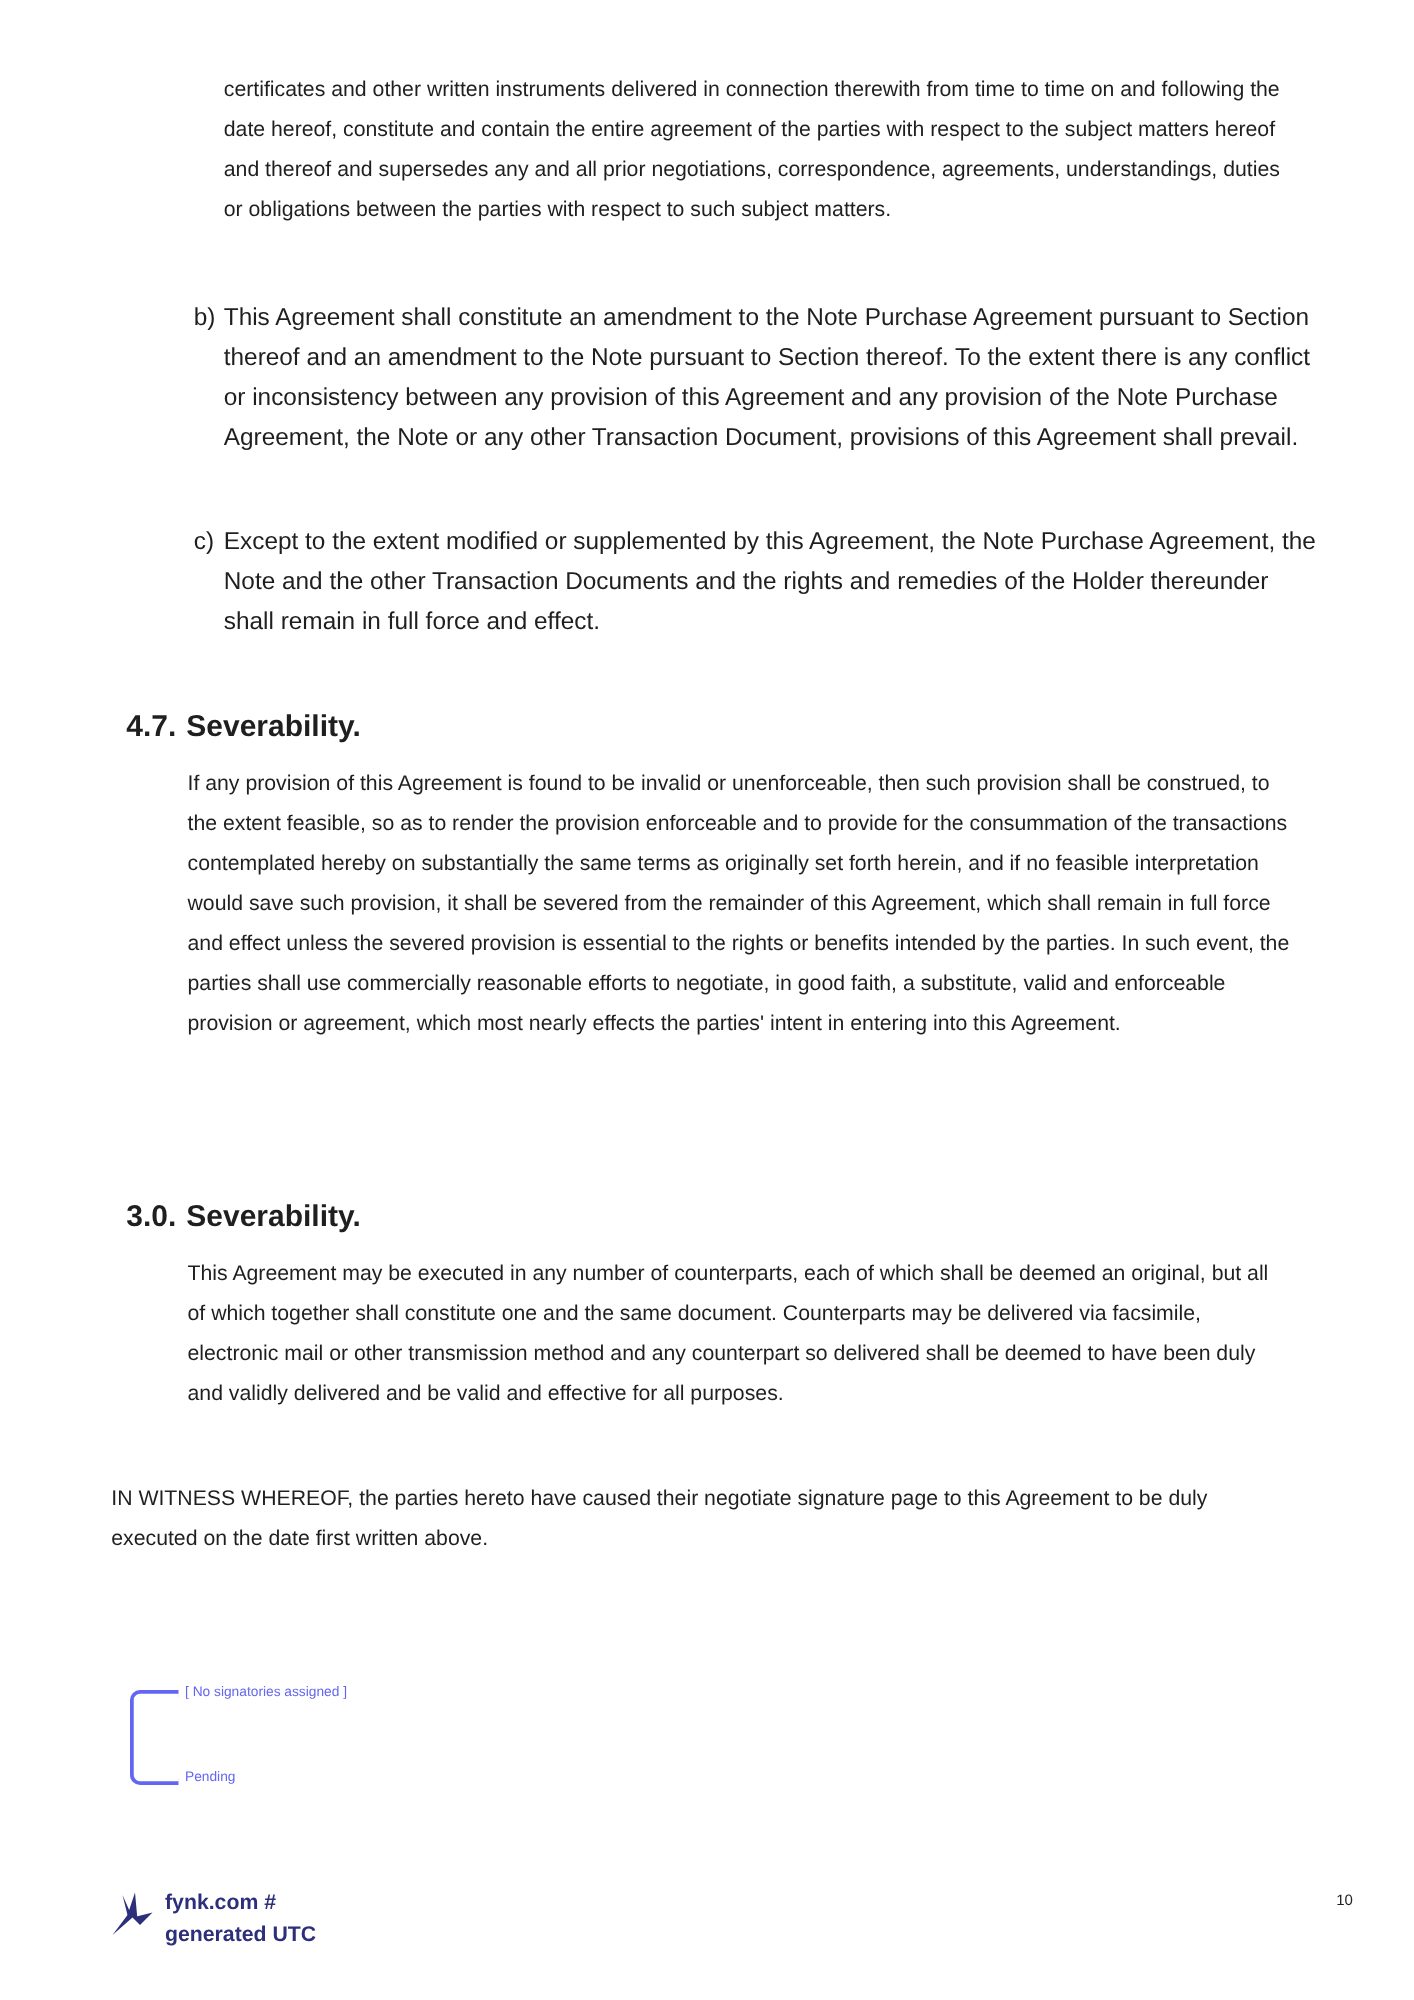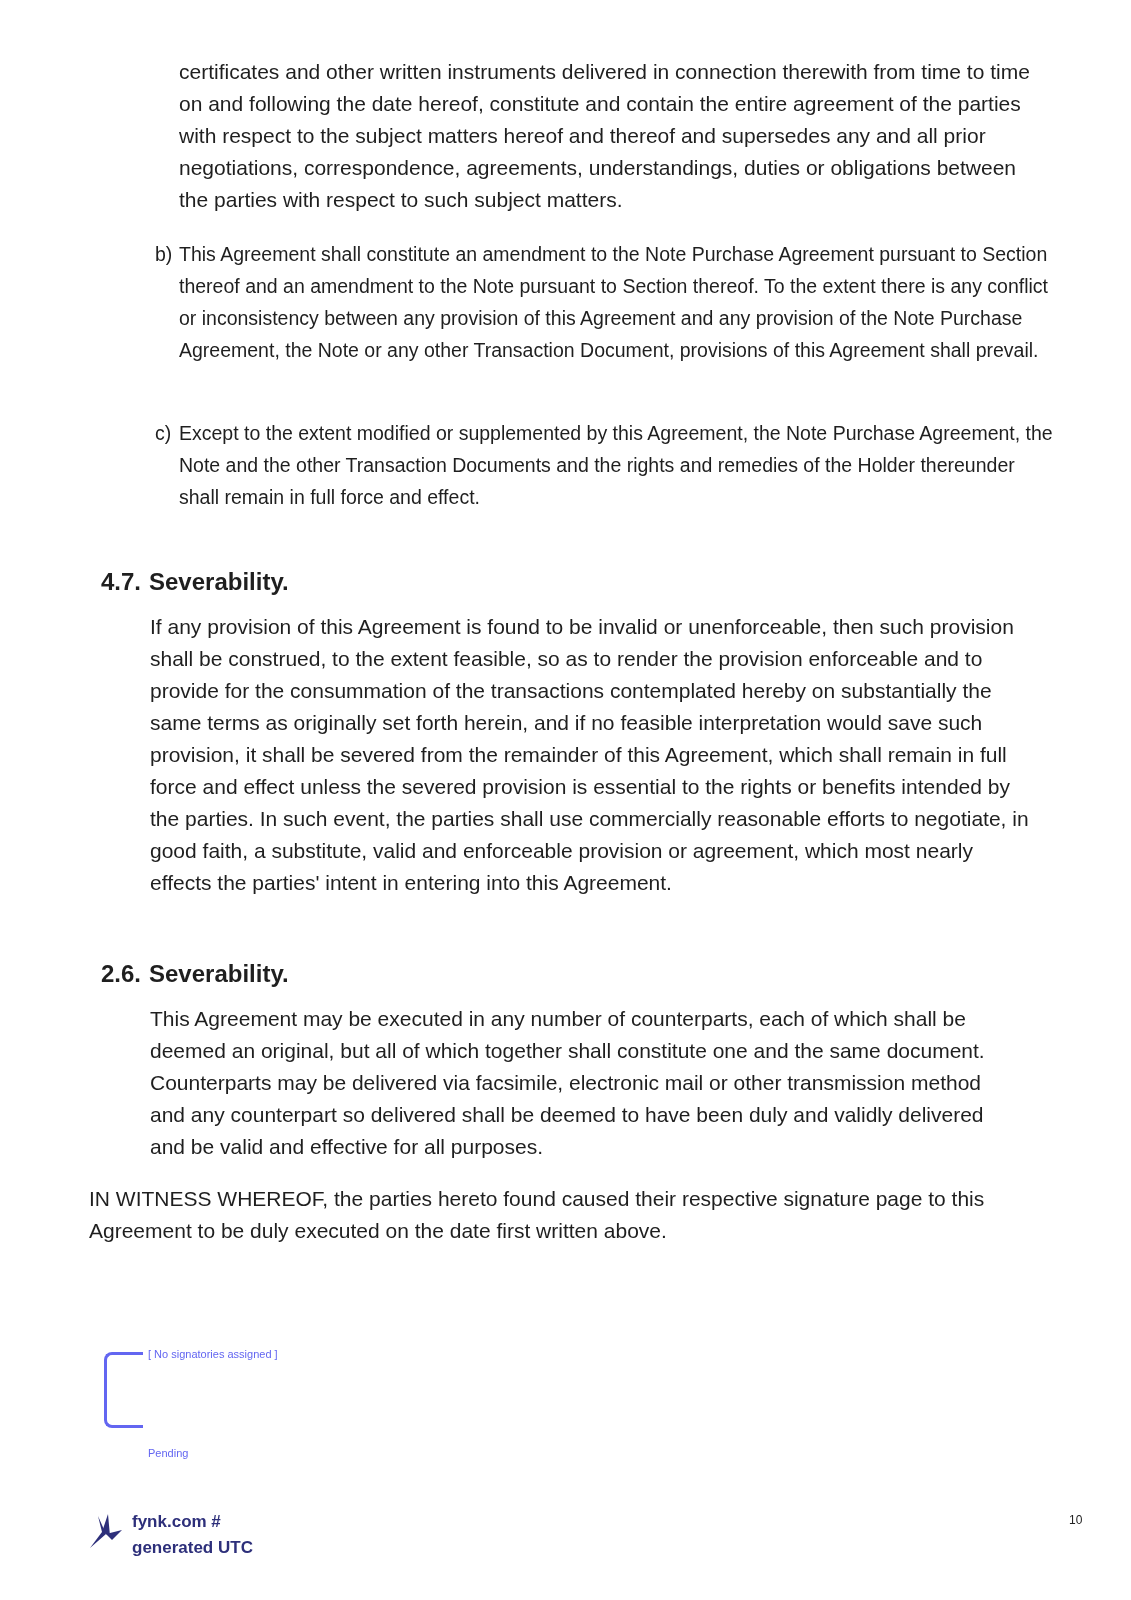--- a/index.html
+++ b/index.html
@@ -1,17 +1,17 @@
 <!DOCTYPE html>
 <html><head>
 <meta charset="utf-8">
 <style>
   html, body { margin: 0; padding: 0; background: #ffffff; }
   body { width: 1131px; height: 1600px; position: relative; font-family: "Liberation Sans", sans-serif; color: #1f1f1f; overflow: hidden; }
-  .p { position: absolute; font-size: 21px; line-height: 32px; }
+  .p { position: absolute; font-size: 17px; line-height: 32px; }
   .heading { position: absolute; font-size: 24px; font-weight: bold; }
   .heading .num { display: inline-block; width: 48px; }
   .item { position: absolute; left: 155px; width: 880px; font-size: 19.5px; line-height: 32px; padding-left: 24px; }
   .item .marker { position: absolute; left: 0; top: 0; }
   .sig { position: absolute; left: 104px; top: 1352px; width: 36px; height: 70px; border: 3px solid #6366f1; border-right: none; border-radius: 8px 0 0 8px; }
   .sig-label { position: absolute; font-size: 11px; color: #6366f1; }
   .footer-text { position: absolute; left: 132px; font-size: 17px; font-weight: bold; color: #2d2f7a; }
   .page-num { position: absolute; left: 1025px; top: 1513px; font-size: 12px; color: #222; margin-left: 44px; }
 </style>
 </head>
@@ -28,29 +28,29 @@
   <span class="marker">c)</span>
   <span>Except to the extent modified or supplemented by this Agreement, the Note Purchase Agreement, the Note and the other Transaction Documents and the rights and remedies of the Holder thereunder shall remain in full force and effect.</span>
 </div>
 
 <div class="heading" style="left:101px; top:568px;">
   <span class="num">4.7.</span><span>Severability.</span>
 </div>
 <div class="p" style="left:150px; top:611px; width:885px;">If any provision of this Agreement is found to be invalid or unenforceable, then such provision shall be construed, to the extent feasible, so as to render the provision enforceable and to provide for the consummation of the transactions contemplated hereby on substantially the same terms as originally set forth herein, and if no feasible interpretation would save such provision, it shall be severed from the remainder of this Agreement, which shall remain in full force and effect unless the severed provision is essential to the rights or benefits intended by the parties. In such event, the parties shall use commercially reasonable efforts to negotiate, in good faith, a substitute, valid and enforceable provision or agreement, which most nearly effects the parties' intent in entering into this Agreement.</div>
 
 <div class="heading" style="left:101px; top:960px;">
-  <span class="num">2.6.</span><span>Severability.</span>
+  <span class="num">3.0.</span><span>Severability.</span>
 </div>
 <div class="p" style="left:150px; top:1003px; width:870px;">This Agreement may be executed in any number of counterparts, each of which shall be deemed an original, but all of which together shall constitute one and the same document. Counterparts may be delivered via facsimile, electronic mail or other transmission method and any counterpart so delivered shall be deemed to have been duly and validly delivered and be valid and effective for all purposes.</div>
 
-<div class="p" style="left:89px; top:1183px; width:920px;">IN WITNESS WHEREOF, the parties hereto found caused their respective signature page to this Agreement to be duly executed on the date first written above.</div>
+<div class="p" style="left:89px; top:1183px; width:920px;">IN WITNESS WHEREOF, the parties hereto have caused their negotiate signature page to this Agreement to be duly executed on the date first written above.</div>
 
 <div class="sig"></div>
 <div class="sig-label" style="left:148px; top:1348px;">[ No signatories assigned ]</div>
-<div class="sig-label" style="left:148px; top:1416px;margin-top:31px;">Pending</div>
+<div class="sig-label" style="left:148px; top:1416px;">Pending</div>
 
 <svg style="position:absolute; left:88px; top:1510px;" width="36" height="40" viewBox="0 0 36 40">
   <polygon points="2,38 14,22 10,6 18,24" fill="#2d2f7a"></polygon>
   <polygon points="14,22 20,4 22,26" fill="#2d2f7a"></polygon>
   <polygon points="18,24 34,20 24,30" fill="#2d2f7a"></polygon>
 </svg>
 <div class="footer-text" style="top:1512px;">fynk.com #</div>
 <div class="footer-text" style="top:1538px;">generated UTC</div>
 <div class="page-num">10</div>
 

